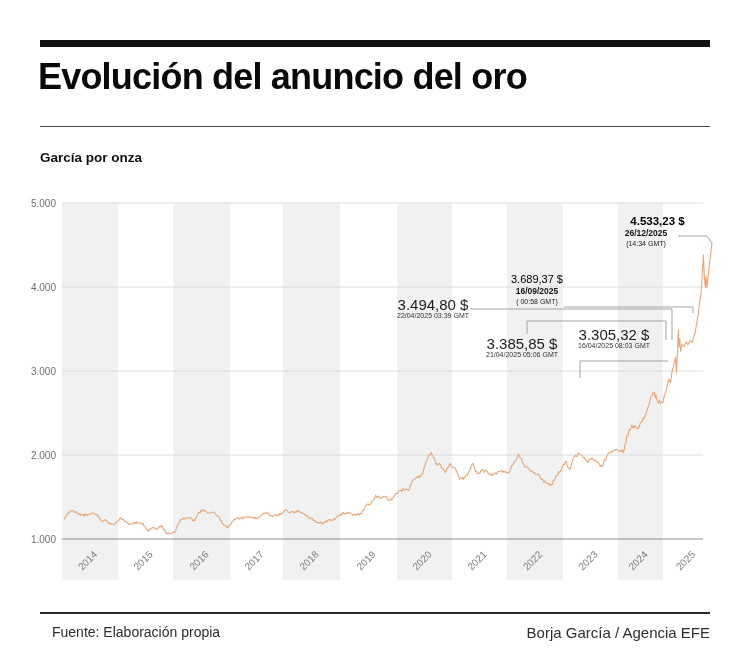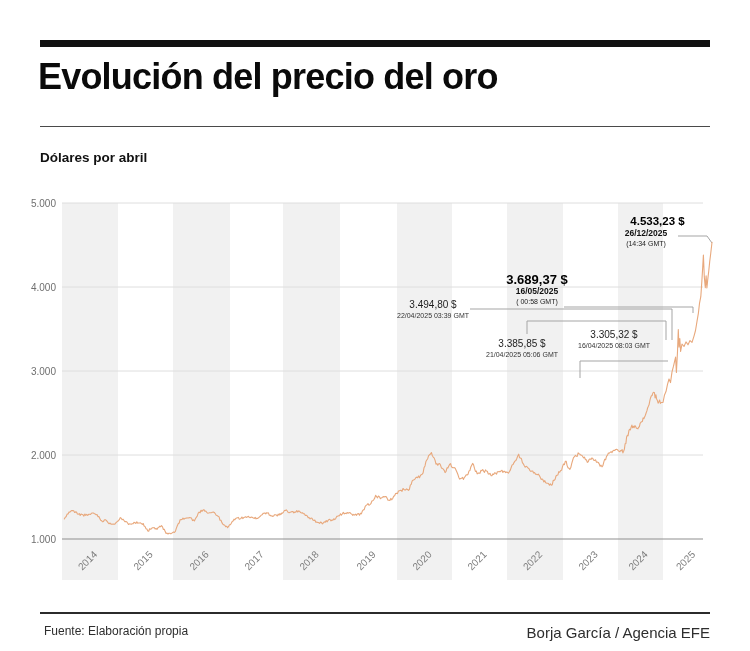--- a/index.html
+++ b/index.html
@@ -8,41 +8,41 @@
     font-family:"Liberation Sans","DejaVu Sans",sans-serif;
   }
   .topbar{position:absolute;left:40px;top:40px;width:670px;height:7px;background:#111;}
   .title{position:absolute;left:38px;top:56px;width:680px;font-size:36px;font-weight:bold;
          color:#0a0a0a;letter-spacing:-0.8px;}
   .title-rule{position:absolute;left:40px;top:126px;width:670px;height:1px;background:#4a4a4a;}
   .subtitle{position:absolute;left:40px;top:150px;font-size:13.5px;font-weight:bold;color:#111;}
   .chart-svg{position:absolute;left:0;top:0;}
   .anno{position:absolute;text-align:center;transform:translateX(-50%);white-space:nowrap;}
   .anno .v-big{font-size:11.5px;font-weight:bold;color:#000;line-height:13px;margin-left:23px;}
-  .anno .v-big2{font-size:13px;font-weight:bold;color:#000;line-height:13px;}
+  .anno .v-big2{font-size:11px;font-weight:normal;color:#000;line-height:13px;}
   .anno .d-big{font-size:8.5px;font-weight:bold;color:#111;line-height:11px;text-align:center;}
   .anno .t-big{font-size:7px;color:#222;line-height:9px;}
-  .anno .v-sm{font-size:10px;color:#1d1d1d;line-height:12px;}
+  .anno .v-sm{font-size:15px;color:#1d1d1d;line-height:12px;}
   .anno .d-sm{font-size:7px;color:#333;line-height:9px;}
   .anno .v-md{font-size:9.5px;color:#1d1d1d;line-height:13px;}
   .anno .note{font-size:6.6px;color:#2d2d2d;line-height:9.5px;white-space:normal;width:108px;
               margin:1px auto 0 auto;}
   .footer-rule{position:absolute;left:40px;top:612px;width:670px;height:2px;background:#2b2b2b;}
-  .footer-left{position:absolute;left:44px;top:624px;font-size:12px;color:#2e2e2e;}
+  .footer-left{position:absolute;left:52px;top:624px;font-size:14px;color:#2e2e2e;}
   .footer-right{position:absolute;right:40px;top:624px;font-size:15px;color:#2e2e2e;}
 </style>
 </head>
 <body>
 
 <div class="canvas">
 
   <div class="topbar"></div>
-  <div class="title">Evolución del precio del oro</div>
+  <div class="title">Evolución del anuncio del oro</div>
   <div class="title-rule"></div>
-  <div class="subtitle">Dólares por abril</div>
+  <div class="subtitle">García por onza</div>
 
   <svg class="chart-svg" width="750" height="651" viewBox="0 0 750 651">
     <g id="bands">
         <rect x="62" y="203" width="56" height="377" fill="#f1f1f1"></rect>
         <rect x="173" y="203" width="57" height="377" fill="#f1f1f1"></rect>
         <rect x="283" y="203" width="57" height="377" fill="#f1f1f1"></rect>
         <rect x="397" y="203" width="55" height="377" fill="#f1f1f1"></rect>
         <rect x="507" y="203" width="56" height="377" fill="#f1f1f1"></rect>
         <rect x="618" y="203" width="45" height="377" fill="#f1f1f1"></rect>
       </g>
@@ -85,21 +85,21 @@
   </svg>
 
   <div class="anno" style="left:646px;top:215px;">
     <div class="v-big">4.533,23 $</div>
     <div class="d-big">26/12/2025</div>
     <div class="t-big">(14:34 GMT)</div>
   </div>
 
   <div class="anno" style="left:537px;top:273px;">
     <div class="v-big2">3.689,37 $</div>
-    <div class="d-big">16/05/2025</div>
+    <div class="d-big">16/09/2025</div>
     <div class="t-big">( 00:58 GMT)</div>
   </div>
 
   <div class="anno" style="left:433px;top:299px;">
     <div class="v-sm">3.494,80 $</div>
     <div class="d-sm">22/04/2025 03:39 GMT</div>
   </div>
 
   <div class="anno" style="left:522px;top:338px;text-align:center;">
     <div class="v-sm">3.385,85 $</div>

